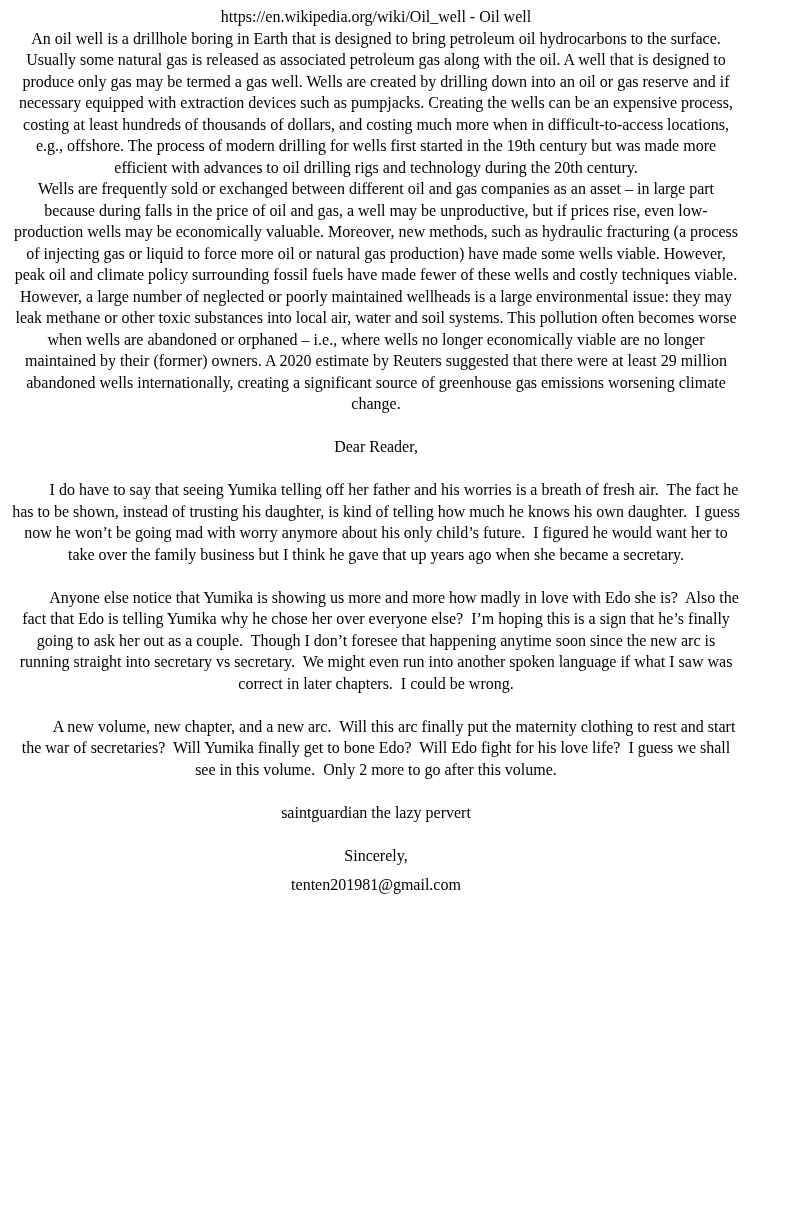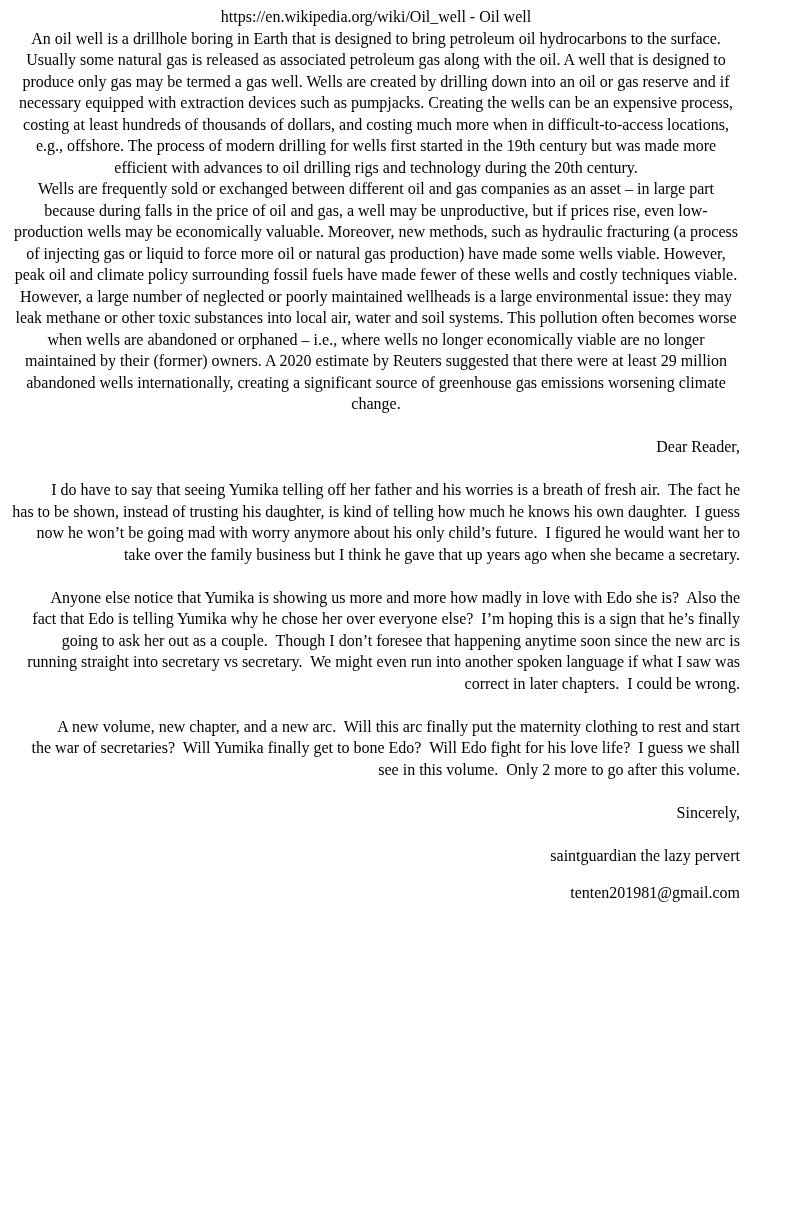--- a/index.html
+++ b/index.html
@@ -24,48 +24,48 @@
   }
   .wiki-section {
     text-align: center;
   }
   .wiki-section .source-line,
   .wiki-section p {
     margin: 0;
     white-space: pre-wrap;
   }
   .letter-section {
-    text-align: right;
+    text-align: center;
   }
   .letter-section p {
     margin: 21.5px 0 0 0;
     white-space: pre-wrap;
   }
   .letter-section p.indent {
     text-indent: 36px;
   }
   .letter-section p.tight {
-    margin-top: 16px;
+    margin-top: 8px;
   }
 </style>
 </head>
 <body>
 
 <div class="page">
 
   <div class="wiki-section">
     <div class="source-line">https://en.wikipedia.org/wiki/Oil_well - Oil well</div>
     <p>An oil well is a drillhole boring in Earth that is designed to bring petroleum oil hydrocarbons to the surface. Usually some natural gas is released as associated petroleum gas along with the oil. A well that is designed to produce only gas may be termed a gas well. Wells are created by drilling down into an oil or gas reserve and if necessary equipped with extraction devices such as pumpjacks. Creating the wells can be an expensive process, costing at least hundreds of thousands of dollars, and costing much more when in difficult-to-access locations, e.g., offshore. The process of modern drilling for wells first started in the 19th century but was made more efficient with advances to oil drilling rigs and technology during the 20th century.</p>
     <p>Wells are frequently sold or exchanged between different oil and gas companies as an asset – in large part because during falls in the price of oil and gas, a well may be unproductive, but if prices rise, even low-production wells may be economically valuable. Moreover, new methods, such as hydraulic fracturing (a process of injecting gas or liquid to force more oil or natural gas production) have made some wells viable. However, peak oil and climate policy surrounding fossil fuels have made fewer of these wells and costly techniques viable.</p>
     <p>However, a large number of neglected or poorly maintained wellheads is a large environmental issue: they may leak methane or other toxic substances into local air, water and soil systems. This pollution often becomes worse when wells are abandoned or orphaned – i.e., where wells no longer economically viable are no longer maintained by their (former) owners. A 2020 estimate by Reuters suggested that there were at least 29 million abandoned wells internationally, creating a significant source of greenhouse gas emissions worsening climate change.</p>
   </div>
 
   <div class="letter-section">
     <p>Dear Reader,</p>
     <p class="indent">I do have to say that seeing Yumika telling off her father and his worries is a breath of fresh air.  The fact he has to be shown, instead of trusting his daughter, is kind of telling how much he knows his own daughter.  I guess now he won’t be going mad with worry anymore about his only child’s future.  I figured he would want her to take over the family business but I think he gave that up years ago when she became a secretary.</p>
     <p class="indent">Anyone else notice that Yumika is showing us more and more how madly in love with Edo she is?  Also the fact that Edo is telling Yumika why he chose her over everyone else?  I’m hoping this is a sign that he’s finally going to ask her out as a couple.  Though I don’t foresee that happening anytime soon since the new arc is running straight into secretary vs secretary.  We might even run into another spoken language if what I saw was correct in later chapters.  I could be wrong.</p>
     <p class="indent">A new volume, new chapter, and a new arc.  Will this arc finally put the maternity clothing to rest and start the war of secretaries?  Will Yumika finally get to bone Edo?  Will Edo fight for his love life?  I guess we shall see in this volume.  Only 2 more to go after this volume.</p>
+    <p>saintguardian the lazy pervert</p>
     <p>Sincerely,</p>
-    <p>saintguardian the lazy pervert</p>
     <p class="tight">tenten201981@gmail.com</p>
   </div>
 
 </div>
 
 </body></html>

